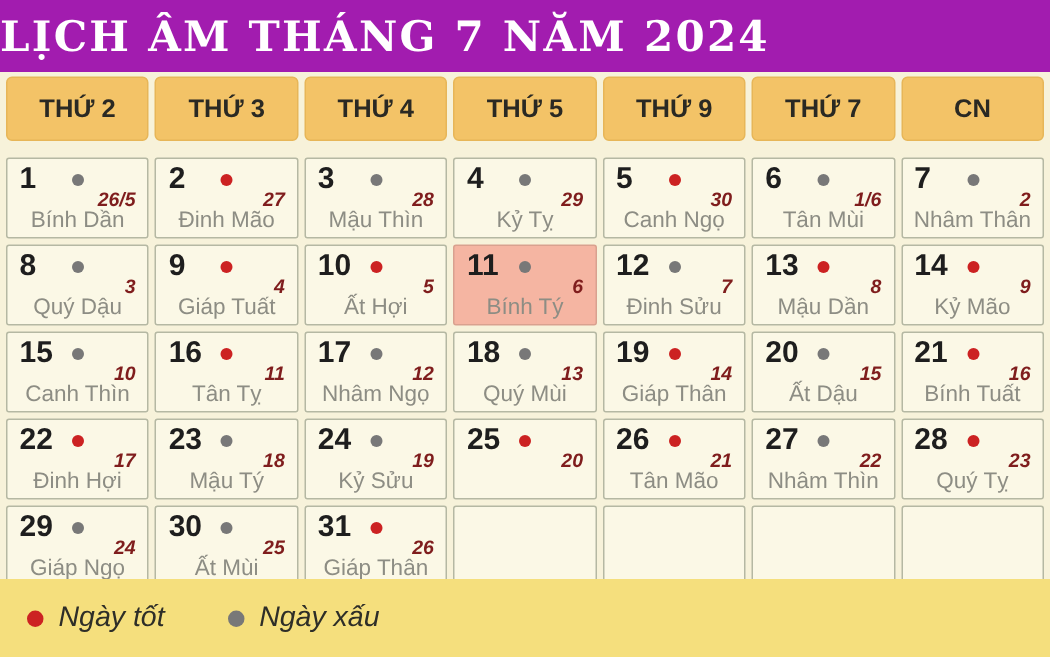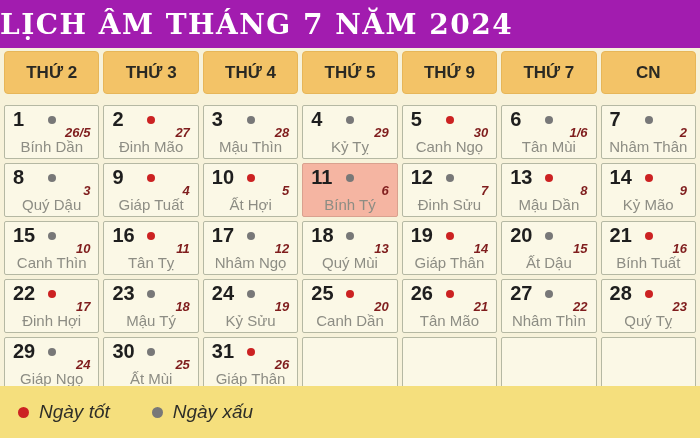--- a/index.html
+++ b/index.html
@@ -235,21 +235,20 @@
     <div class="day-cell">
     <span class="solar">24</span>
     <span class="dot bad"></span>
     <span class="lunar">19</span>
     <span class="canchi">Kỷ Sửu</span>
   </div>
     <div class="day-cell">
     <span class="solar">25</span>
     <span class="dot good"></span>
     <span class="lunar">20</span>
-    <span class="canchi">Canh Dần</span>
   </div>
     <div class="day-cell">
     <span class="solar">26</span>
     <span class="dot good"></span>
     <span class="lunar">21</span>
     <span class="canchi">Tân Mão</span>
   </div>
     <div class="day-cell">
     <span class="solar">27</span>
     <span class="dot bad"></span>

